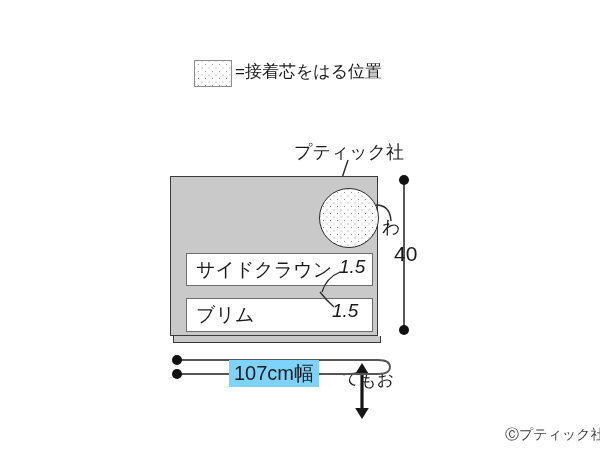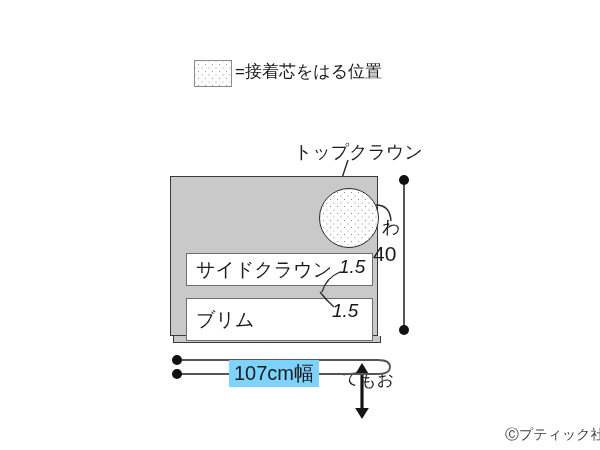--- a/index.html
+++ b/index.html
@@ -133,21 +133,21 @@
   #side-crown-strip {
     left: 186px;
     top: 253px;
     width: 187px;
     height: 33px;
   }
   #brim-strip {
     left: 186px;
     top: 298px;
     width: 187px;
-    height: 43px;
+    height: 34px;
   }
   .strip-label {
     font-size: 19px;
     margin-left: 9px;
     white-space: nowrap;
     color: #1a1a1a;
   }
 
   
   .sa-label {
@@ -170,21 +170,21 @@
   }
   #wa-label {
     position: absolute;
     left: 382px;
     top: 215px;
     font-size: 18px;
     color: #1a1a1a;
   }
   #dim-40 {
     position: absolute;
-    left: 373px;
+    left: 394px;
     top: 242px;
     font-size: 21px;
     color: #1a1a1a;
   }
 
   
   #dim-horizontal {
     position: absolute;
     left: 168px;
     top: 352px;
@@ -215,21 +215,21 @@
 </head>
 <body>
 
 <div id="stage">
 
   <div id="legend">
     <div id="legend-swatch"></div>
     <div id="legend-text">=接着芯をはる位置</div>
   </div>
 
-  <div id="top-crown-label">トップクラウン</div>
+  <div id="top-crown-label">プティック社</div>
   <svg style="position:absolute; left:330px; top:160px; width:40px; height:34px; overflow:visible;">
     <path d="M 18 0 L 8 30" stroke="#2a2a2a" stroke-width="1.4" fill="none"></path>
   </svg>
 
   <div id="fabric-selvage"></div>
   <div id="fabric">
 
     <svg id="grain-arrow" viewBox="0 0 18 56">
       <line x1="9" y1="8" x2="9" y2="48" stroke="#151515" stroke-width="3.2"></line>
       <polygon points="9,0 2.2,11 15.8,11" fill="#151515"></polygon>

